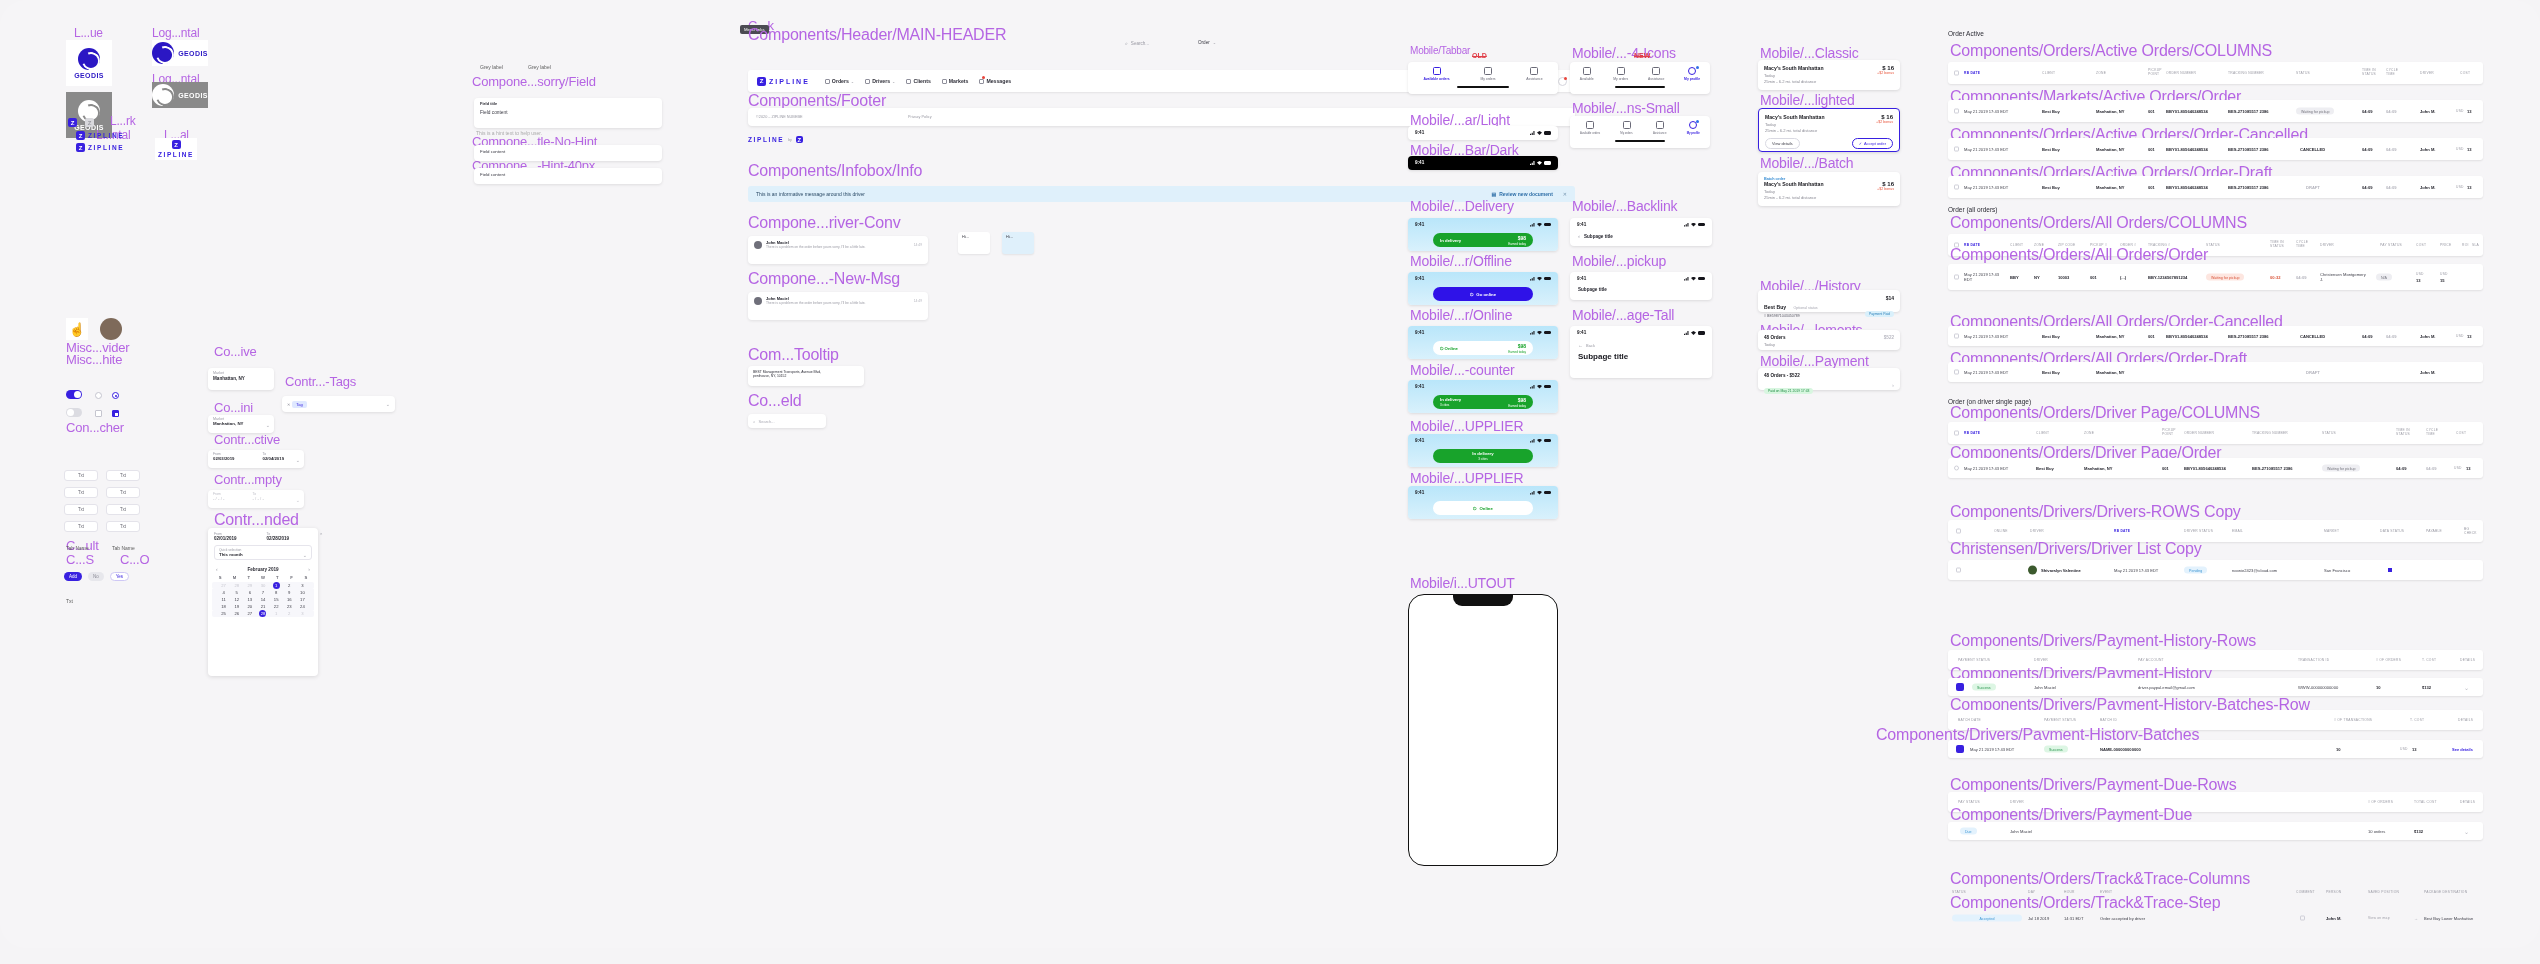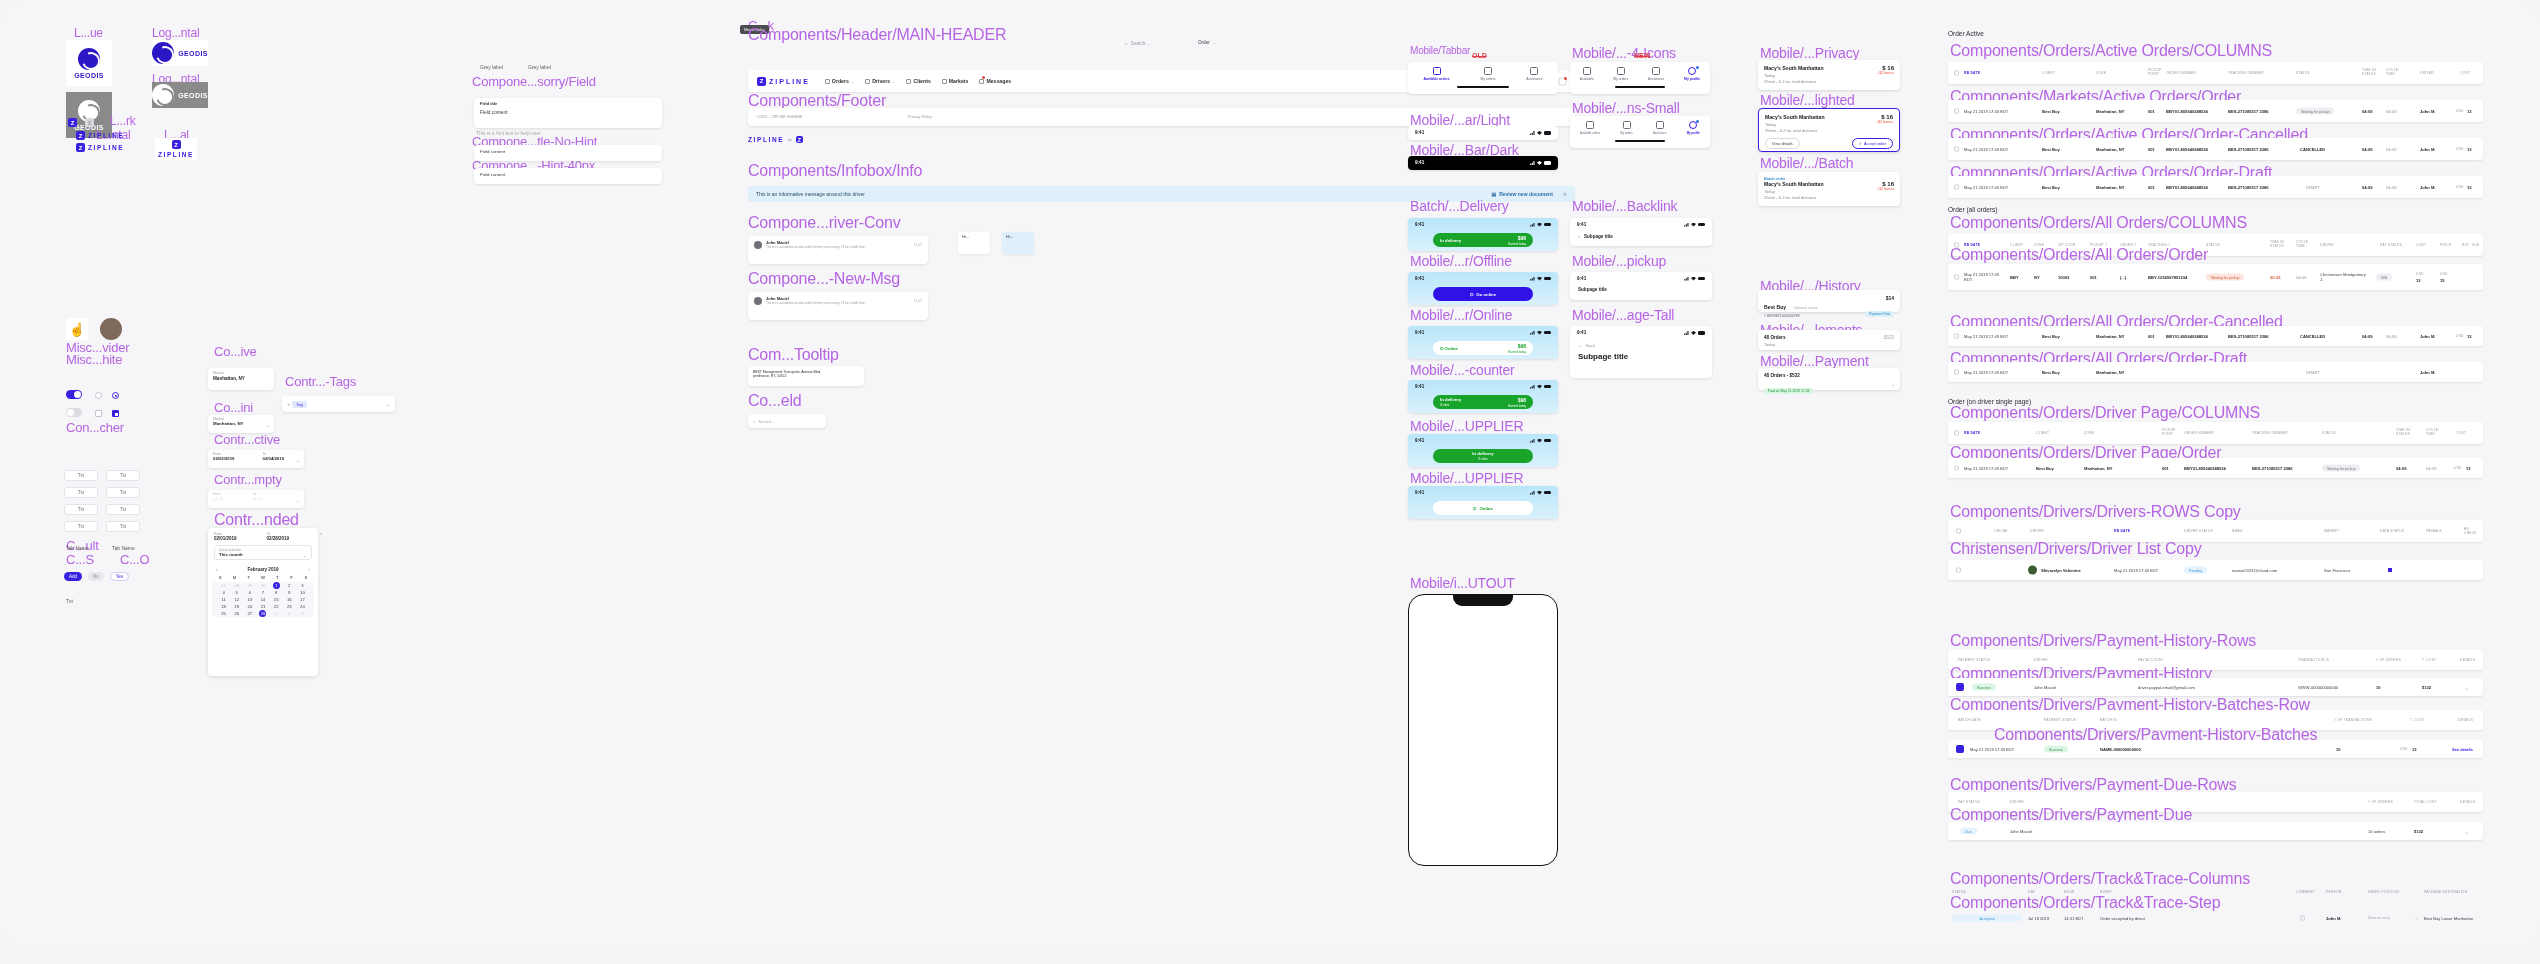--- a/index.html
+++ b/index.html
@@ -565,21 +565,21 @@
     <div class="statusbar w" style="line-height:14px;">
         <span>9:41</span>
       <span class="sig">
           <i></i>
           <b></b>
           <u></u>
         </span>
       </div>
   </div>
 
-  <div class="flabel" style="left:1410px;top:198px;font-size:14px;">Batch/...Delivery</div>
+  <div class="flabel" style="left:1410px;top:198px;font-size:14px;">Mobile/...Delivery</div>
   <div class="mb sky" style="left:1408px;top:218px;width:150px;height:33px;">
     <div class="statusbar" style="line-height:13px;">
         <span>9:41</span>
       <span class="sig">
           <i></i>
           <b></b>
           <u></u>
         </span>
       </div>
     <div class="greenpill" style="width:100px;height:14px;margin:2px auto 0;">
@@ -761,21 +761,21 @@
           <u></u>
         </span>
       </div>
     <div style="display:flex;align-items:center;gap:3px;padding:2px 8px;">
       <span style="font-size:5px;color:#9a9aa4;">←</span>
       <span style="font-size:4px;color:#9a9aa4;">Back</span>
     </div>
     <div style="padding:2px 8px;font-size:8px;font-weight:700;color:#18181f;">Subpage title</div>
   </div>
 
-  <div class="flabel" style="left:1760px;top:45px;font-size:14px;">Mobile/...Privacy</div>
+  <div class="flabel" style="left:1760px;top:45px;font-size:14px;">Mobile/...Classic</div>
   <div class="notif" style="left:1758px;top:60px;width:142px;height:30px;">
     <div style="display:flex;">
       <div style="flex:1;">
         <div class="n-title">Macy's South Manhattan</div>
         <div class="n-sub">Today</div>
         <div class="n-sub">25min - 6.2 mi. total distance</div>
       </div>
       <div style="text-align:right;">
         <div class="n-price">$ 16</div>
         <div class="n-bonus">+$2 bonus</div>
@@ -1076,21 +1076,21 @@
 
   <div class="flabel" style="left:1950px;top:696px;font-size:16px;">Components/Drivers/Payment-History-Batches-Row</div>
   <div class="tbl" style="left:1948px;top:710px;width:535px;height:20px;">
     <div class="th" style="left:10px;">BATCH DATE</div>
     <div class="th" style="left:96px;">PAYMENT STATUS</div>
     <div class="th" style="left:152px;">BATCH ID</div>
     <div class="th" style="left:386px;"># OF TRANSACTIONS</div>
     <div class="th" style="left:462px;">T. COST</div>
     <div class="th" style="left:510px;">DETAILS</div>
   </div>
-  <div class="flabel" style="left:1994px;top:726px;font-size:16px;">Components/Drivers/Payment-History-Batches</div>
+  <div class="flabel" style="left:1876px;top:726px;font-size:16px;">Components/Drivers/Payment-History-Batches</div>
   <div class="tbl" style="left:1948px;top:740px;width:535px;height:18px;">
     <div style="position:absolute;left:8px;top:50%;transform:translateY(-50%);width:8px;height:8px;border-radius:2px;background:#3820e0;"></div>
     <div class="td n" style="left:22px;">May 21 2019 17:43 EDT</div>
     <div class="chip green" style="left:96px;">Success</div>
     <div class="td" style="left:152px;">NAME-000000000000</div>
     <div class="td" style="left:388px;">10</div>
     <div class="th" style="left:452px;">USD</div>
     <div class="td" style="left:464px;">13</div>
     <div style="position:absolute;left:504px;top:50%;transform:translateY(-50%);font-size:4px;color:#3820e0;font-weight:700;">See details</div>
   </div>

